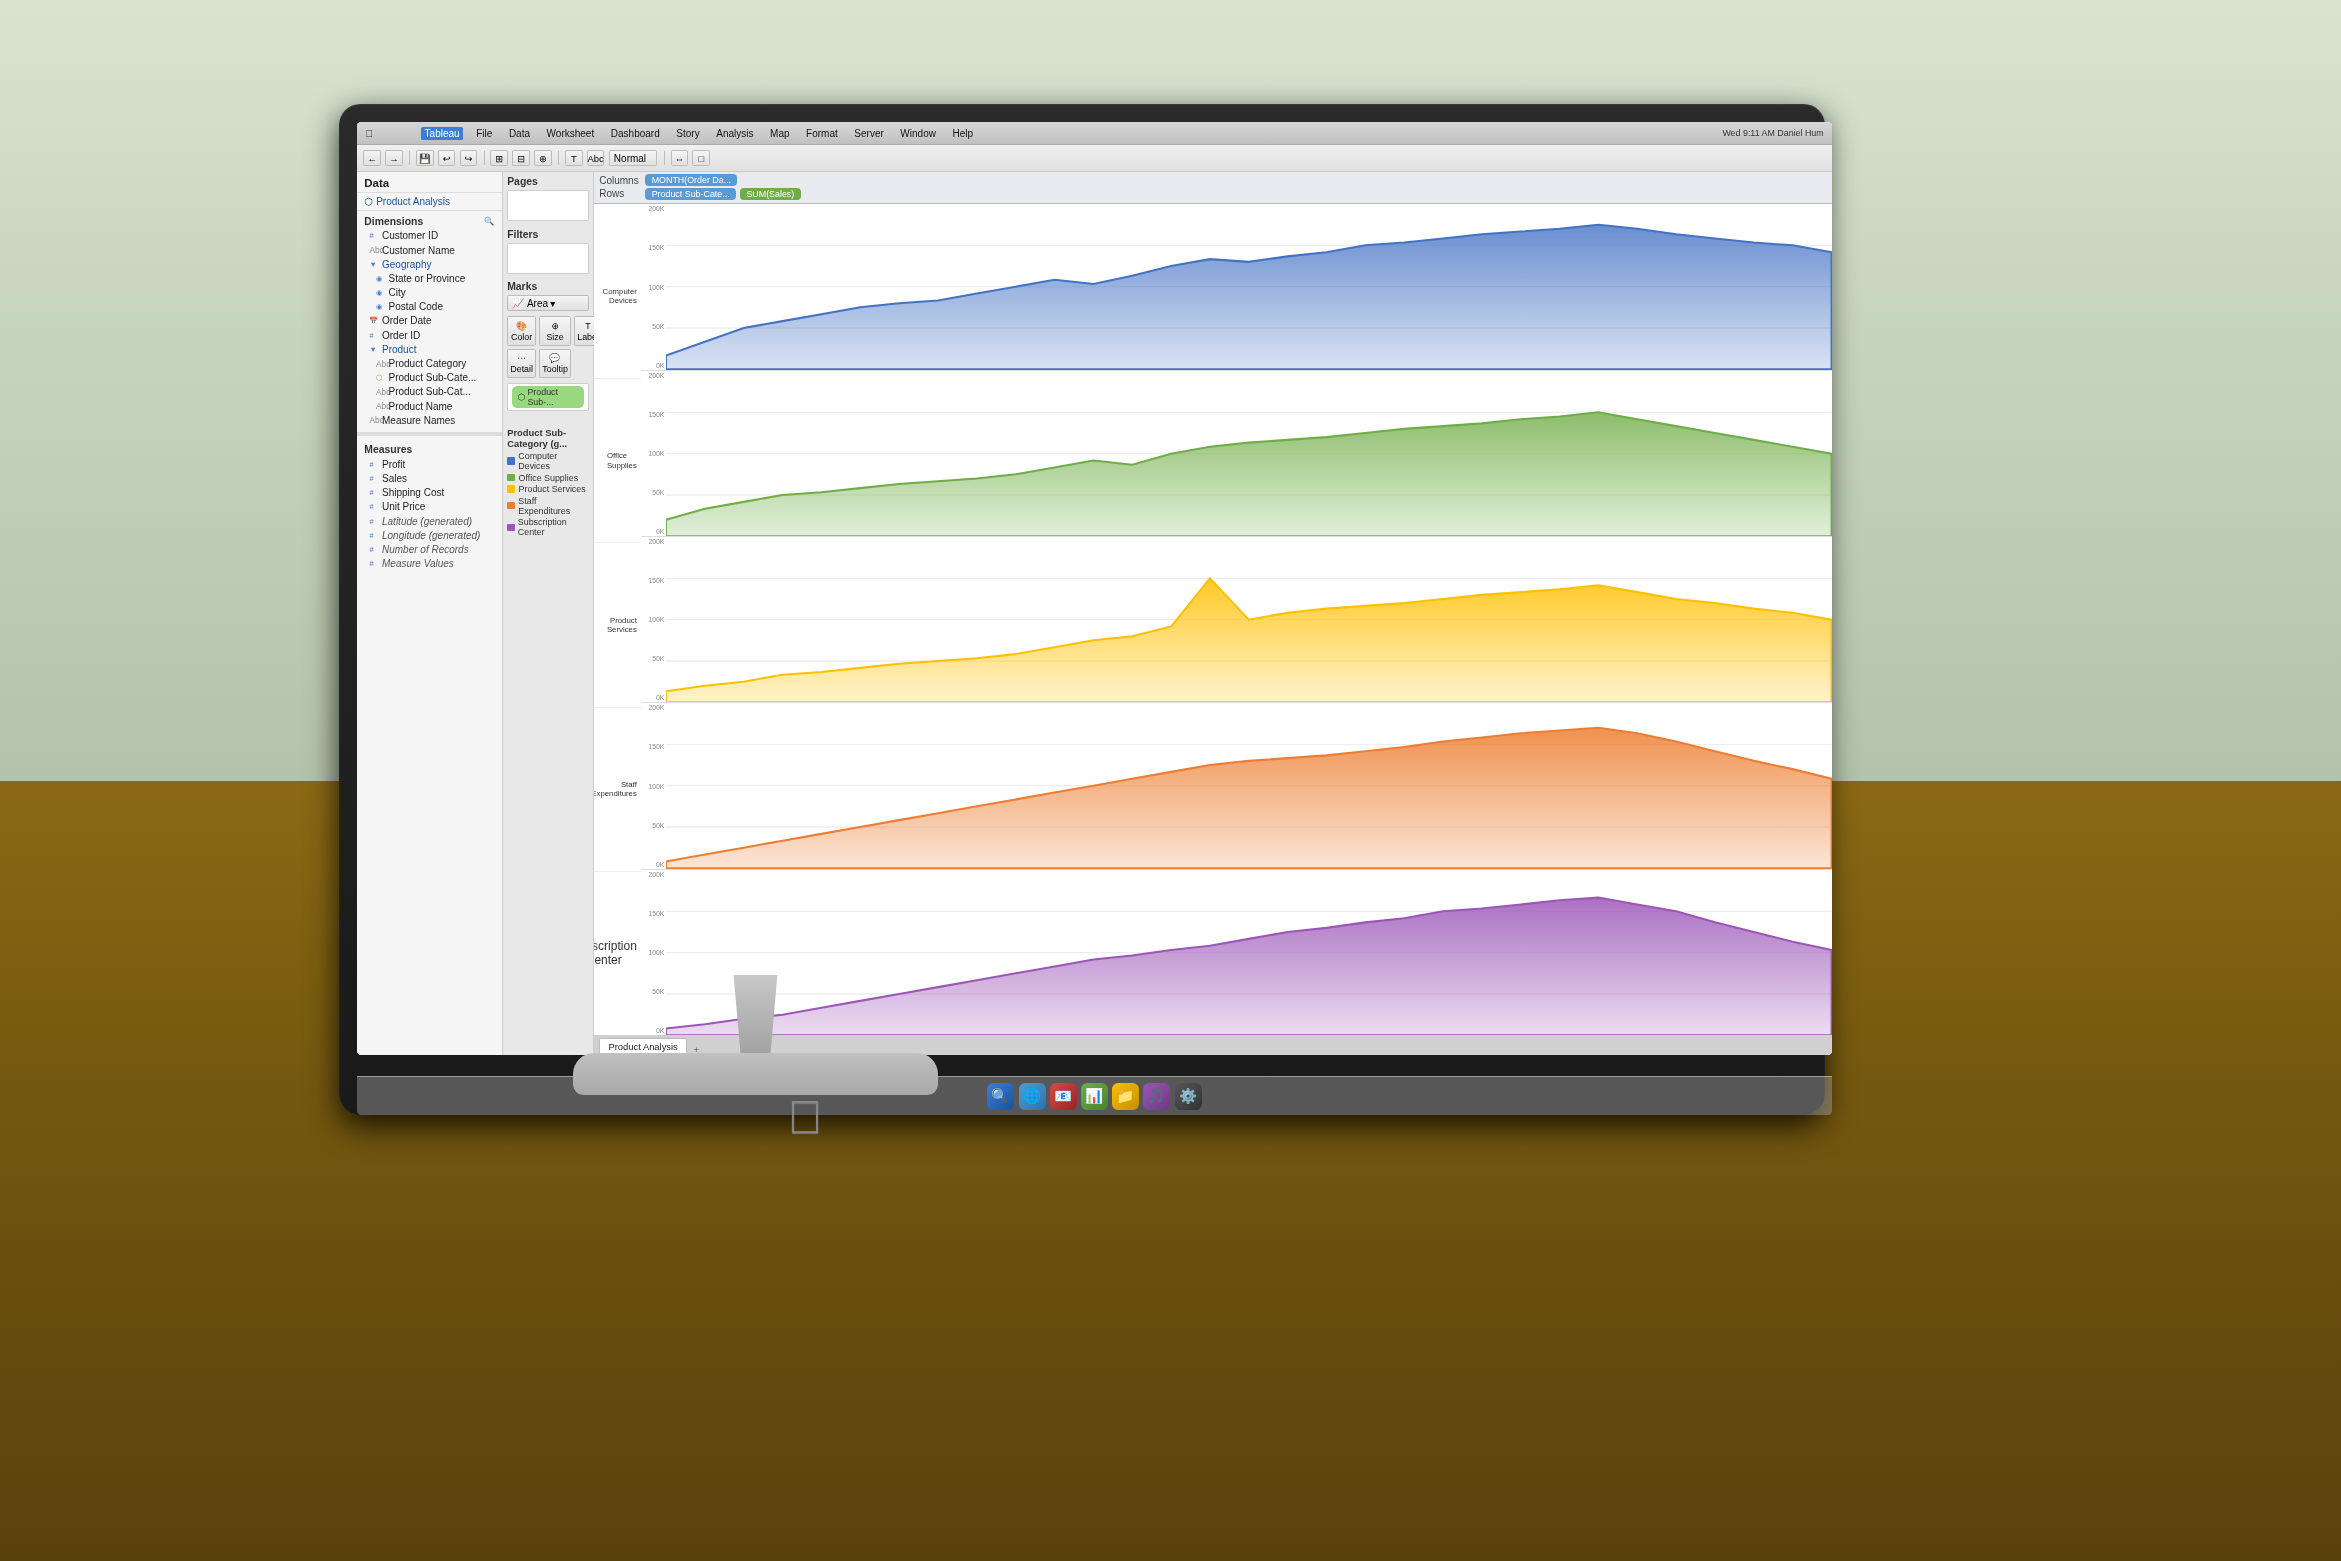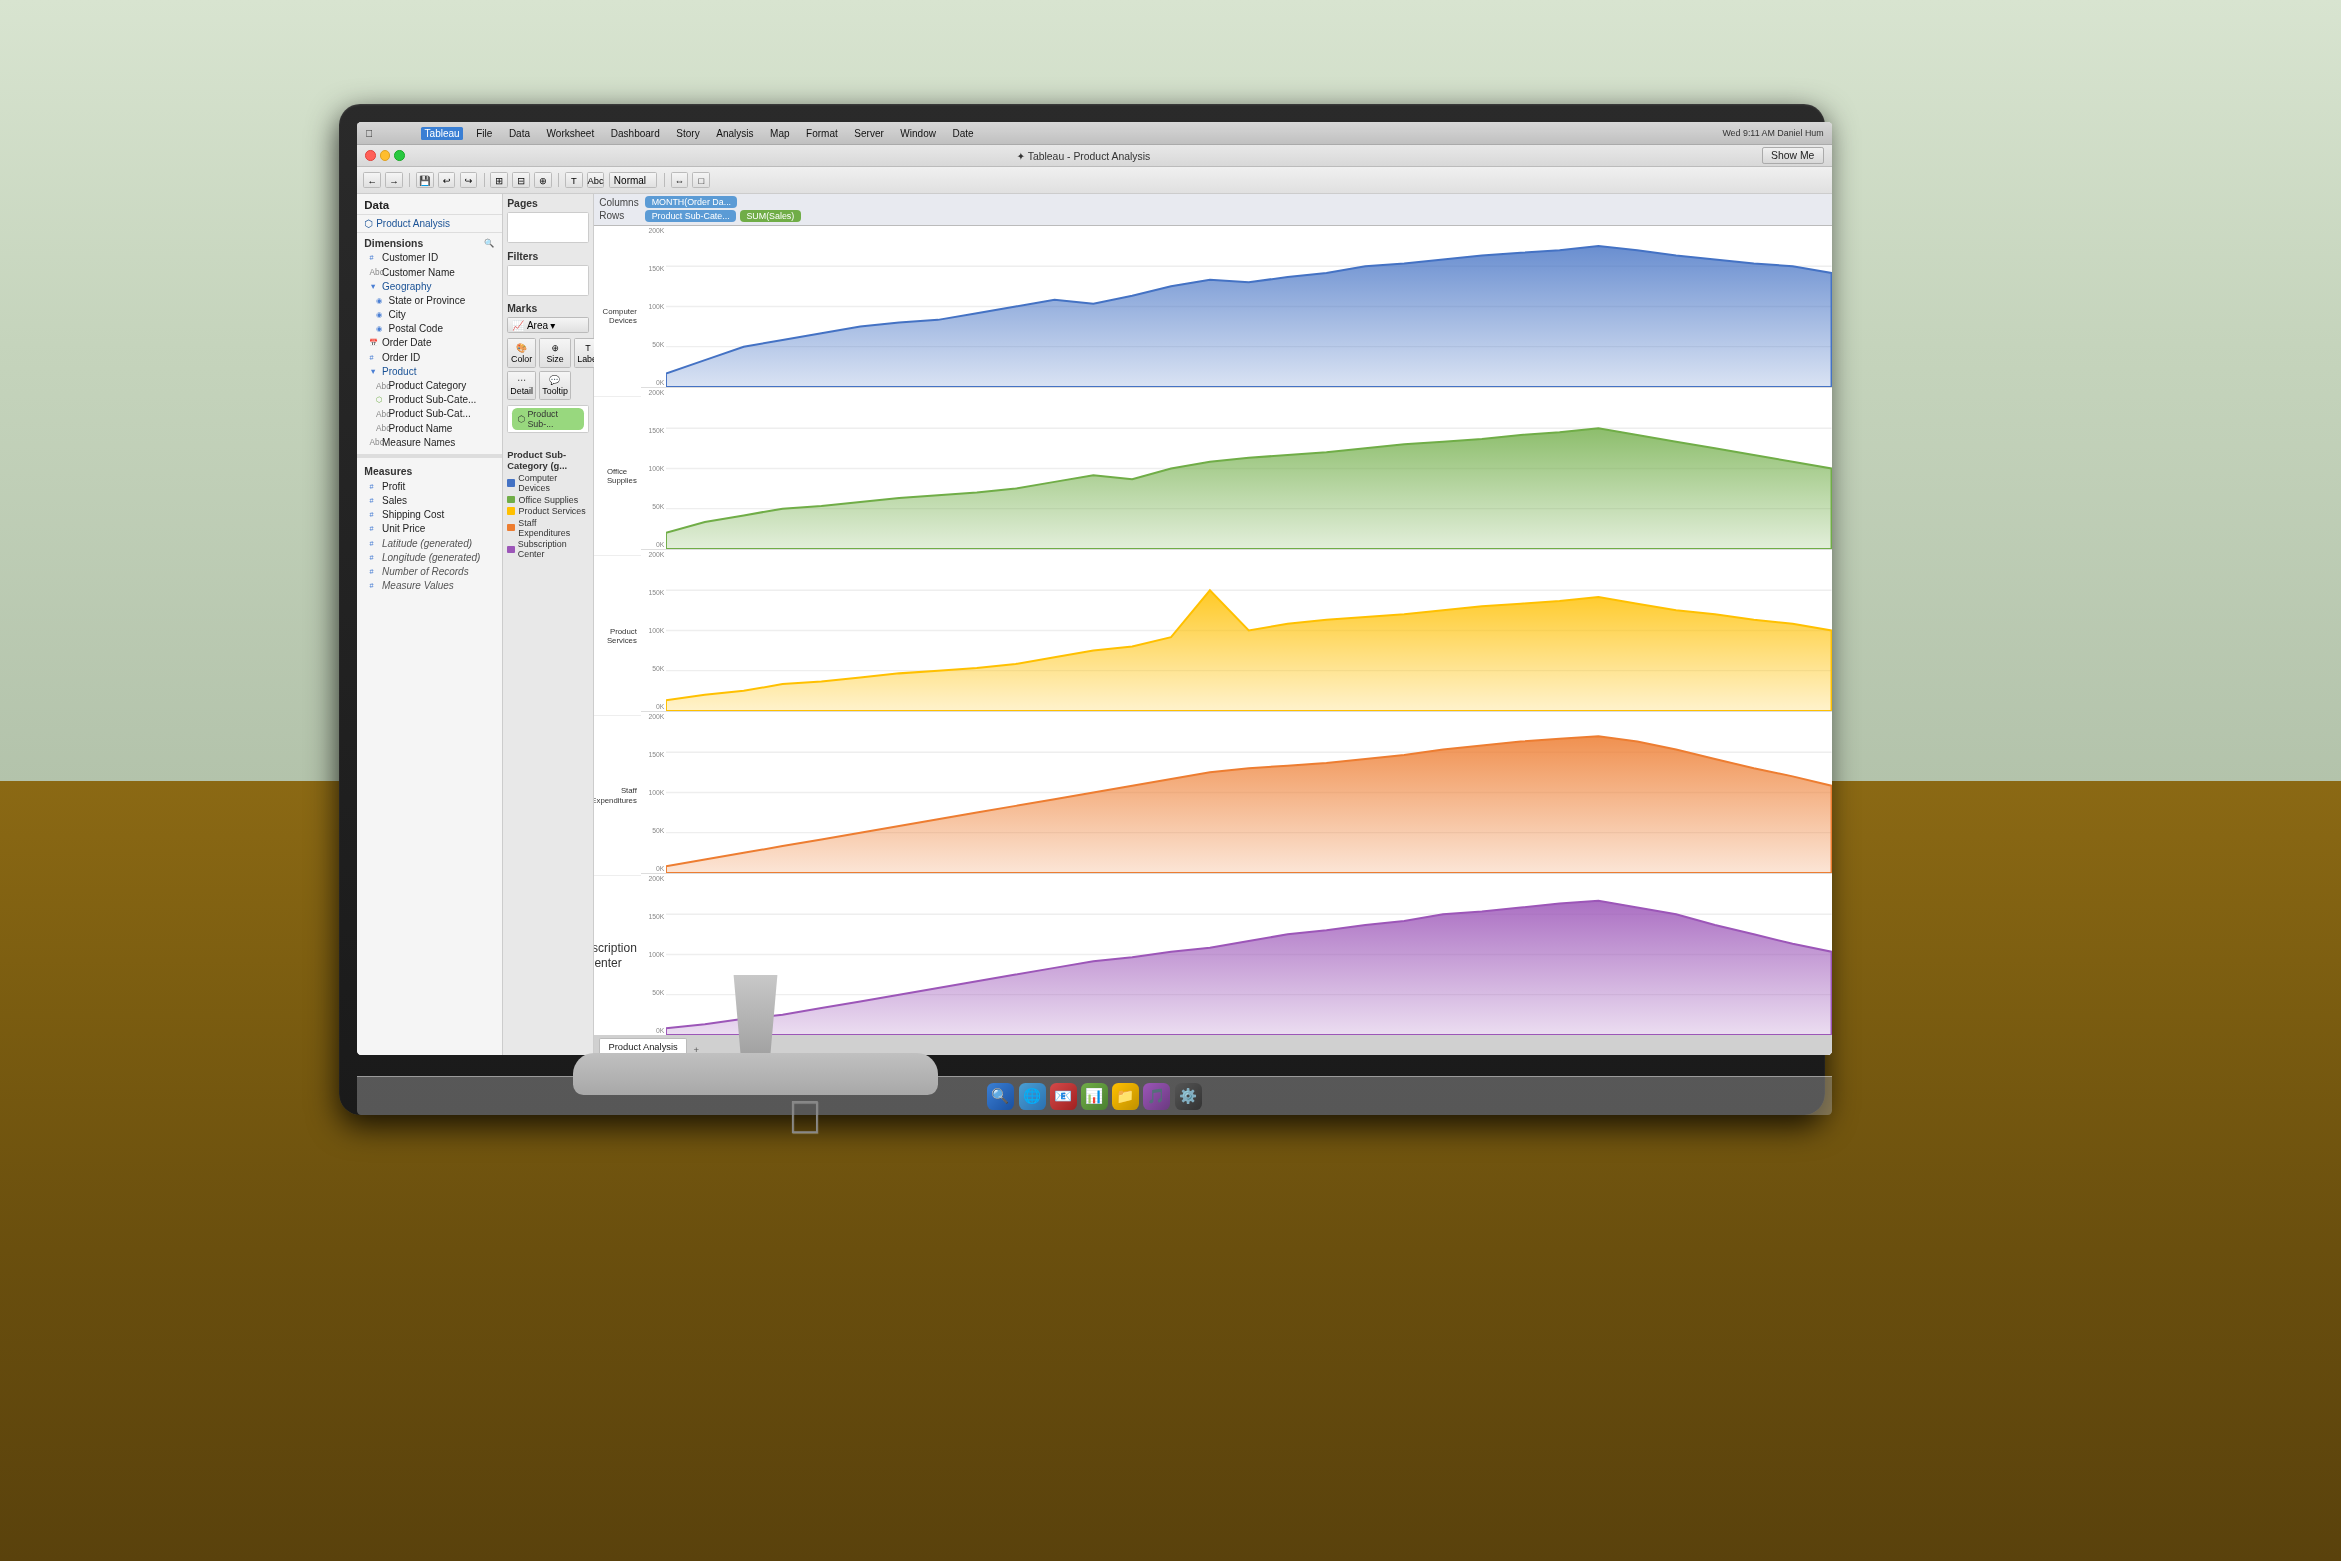--- a/index.html
+++ b/index.html
@@ -492,37 +492,26 @@
         <span class="menu-item">File</span>
         <span class="menu-item">Data</span>
         <span class="menu-item">Worksheet</span>
         <span class="menu-item">Dashboard</span>
         <span class="menu-item">Story</span>
         <span class="menu-item">Analysis</span>
         <span class="menu-item">Map</span>
         <span class="menu-item">Format</span>
         <span class="menu-item">Server</span>
         <span class="menu-item">Window</span>
-        <span class="menu-item">Date</span>
+        <span class="menu-item">Help</span>
         <div class="menubar-right">
           <span>Wed 9:11 AM  Daniel Hum</span>
         </div>
       </div>
 
-      <div class="tableau-titlebar">
-        <div style="display:flex;align-items:center;gap:7.3px;">
-          <div style="display:flex;gap:4.2px;">
-            <div style="width:10.4px;height:10.4px;background:#ff5f57;border-radius:50%;border:0.5px solid #e0443e;"></div>
-            <div style="width:10.4px;height:10.4px;background:#ffbd2e;border-radius:50%;border:0.5px solid #dea123;"></div>
-            <div style="width:10.4px;height:10.4px;background:#28c840;border-radius:50%;border:0.5px solid #1aab29;"></div>
-          </div>
-        </div>
-        <div class="tableau-title">✦ Tableau - Product Analysis</div>
-        <button class="show-me-btn">Show Me</button>
-      </div>
 
       <div class="toolbar">
         <div class="toolbar-btn">←</div>
         <div class="toolbar-btn">→</div>
         <div class="toolbar-separator"></div>
         <div class="toolbar-btn">💾</div>
         <div class="toolbar-btn">↩</div>
         <div class="toolbar-btn">↪</div>
         <div class="toolbar-separator"></div>
         <div class="toolbar-btn">⊞</div>

